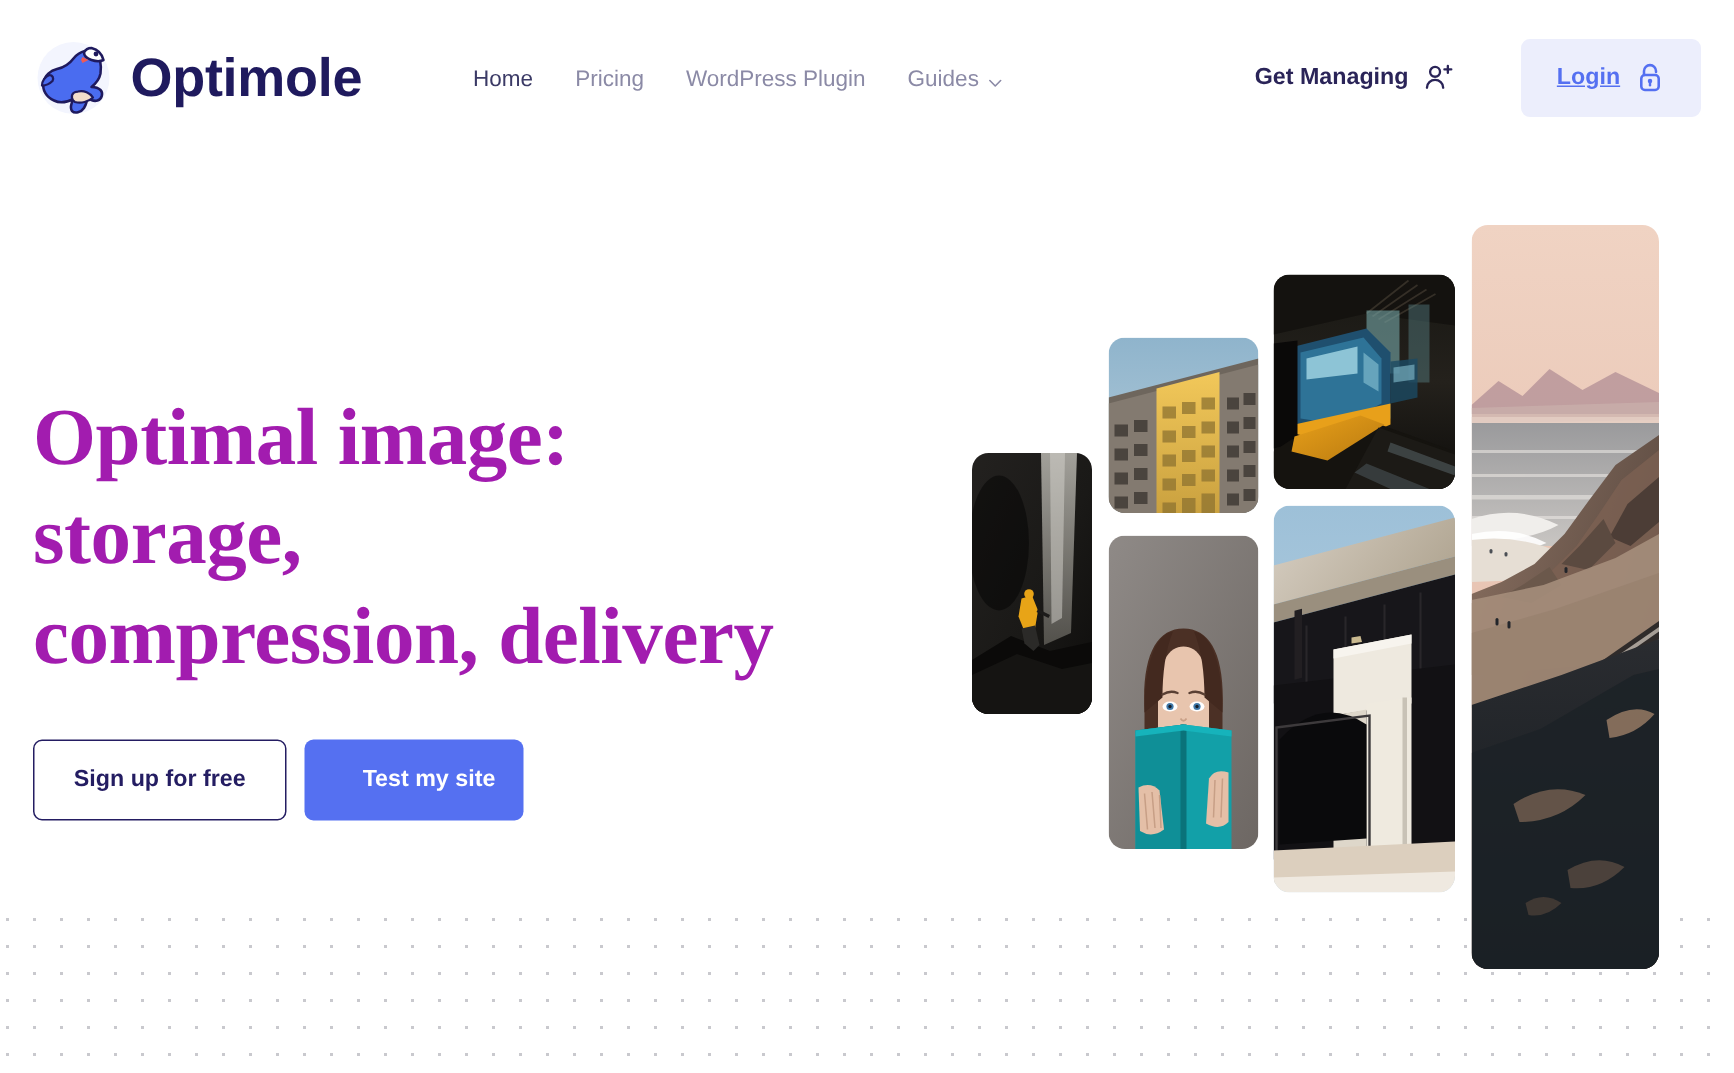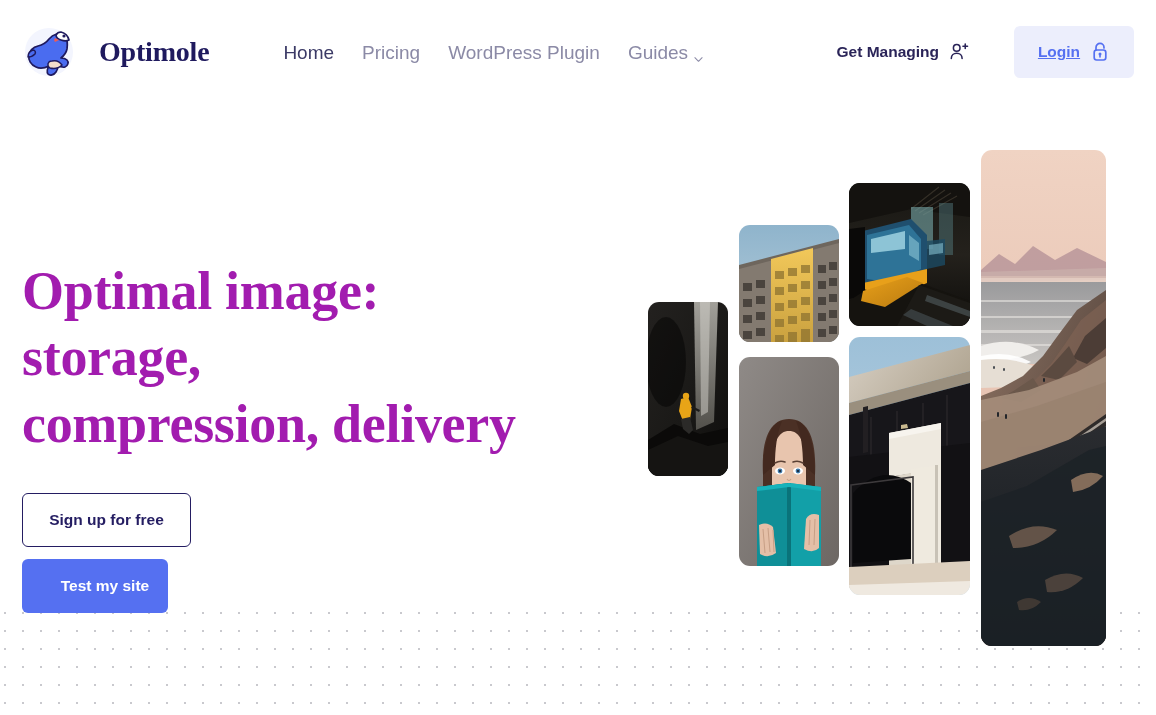--- a/index.html
+++ b/index.html
@@ -22,27 +22,27 @@
   }
 
   
   .header {
     position: absolute; left: 0; top: 0; width: 1156px; height: 104px;
     display: flex; align-items: center; z-index: 5;
   }
   .brand { display: flex; align-items: center; margin-left: 22px; }
   .brand-logo { width: 58px; height: 56px; position: relative; }
   .brand-name {
-    font-size: 28px; font-weight: 700; color: #1f1a5e;
-    letter-spacing: -0.2px; margin-left: 19px;
-    font-family: Liberation Serif, serif;
+    font-size: 36px; font-weight: 700; color: #1f1a5e;
+    letter-spacing: -0.2px; margin-left: 7px;
+    font-family: Liberation Sans, sans-serif;
   }
   .nav { display: flex; align-items: center; margin-left: 60px; gap: 0; }
   .nav-item {
-    font-size: 19px; color: #8b8aa6; padding: 0 14px; cursor: pointer;
+    font-size: 15px; color: #8b8aa6; padding: 0 14px; cursor: pointer;
     white-space: nowrap; line-height: 1;
   }
   .nav-item.active { color: #3b3a66; }
   .nav-item.has-caret { display: flex; align-items: center; gap: 6px; }
   .caret { display:inline-block; width:9px; height:9px; }
 
   .header-right {
     margin-left: auto; display: flex; align-items: center; margin-right: 22px;
   }
   .get-started {
@@ -61,21 +61,21 @@
   .hero-copy { position: absolute; left: 22px; top: 258px; width: 520px; z-index: 4; }
   .hero-title {
     font-family: "Liberation Serif", "DejaVu Serif", serif;
     font-size: 54px; font-weight: 700; line-height: 1.23;
     color: #a21caf; letter-spacing: -0.3px;
   }
   .hero-sub {
     margin-top: 28px; width: 480px;
     font-size: 15.5px; line-height: 1.58; color: #8b8aa6;
   }
-  .cta-row { margin-top: 36px; display: flex; align-items: flex-start; gap: 12px; flex-direction: column; }
+  .cta-row { margin-top: 36px; display: flex; align-items: flex-start; gap: 12px; }
   .btn-outline {
     width: 169px; height: 54px; border: 1.5px solid #241d62; border-radius: 6px;
     background: #fff; color: #241d62; font-size: 15.5px; font-weight: 700;
     cursor: pointer; font-family: "Liberation Sans", sans-serif;
   }
   .btn-primary {
     width: 146px; height: 54px; border: none; border-radius: 6px;
     background: #5570f1; color: #fff; font-size: 15.5px; font-weight: 700;
     cursor: pointer; font-family: "Liberation Sans", sans-serif; padding-left: 20px;
   }

